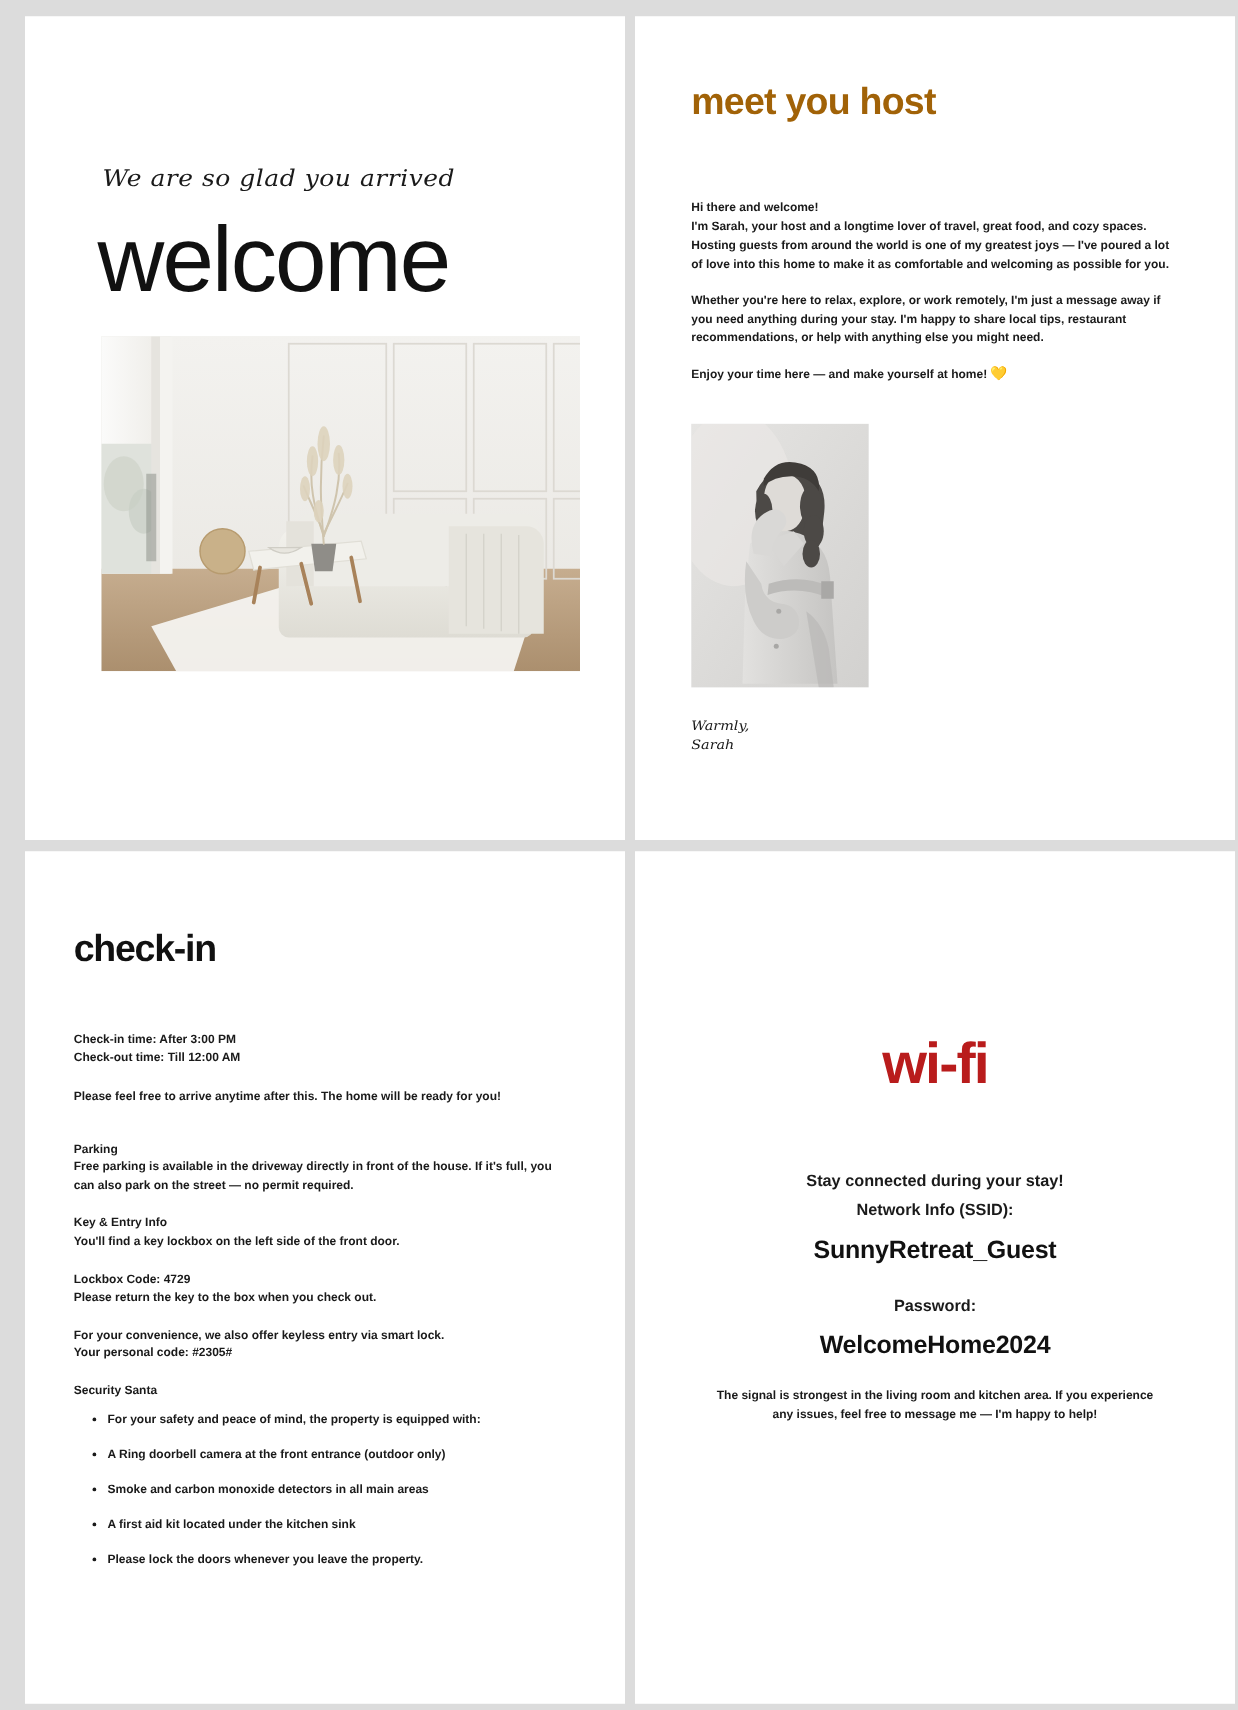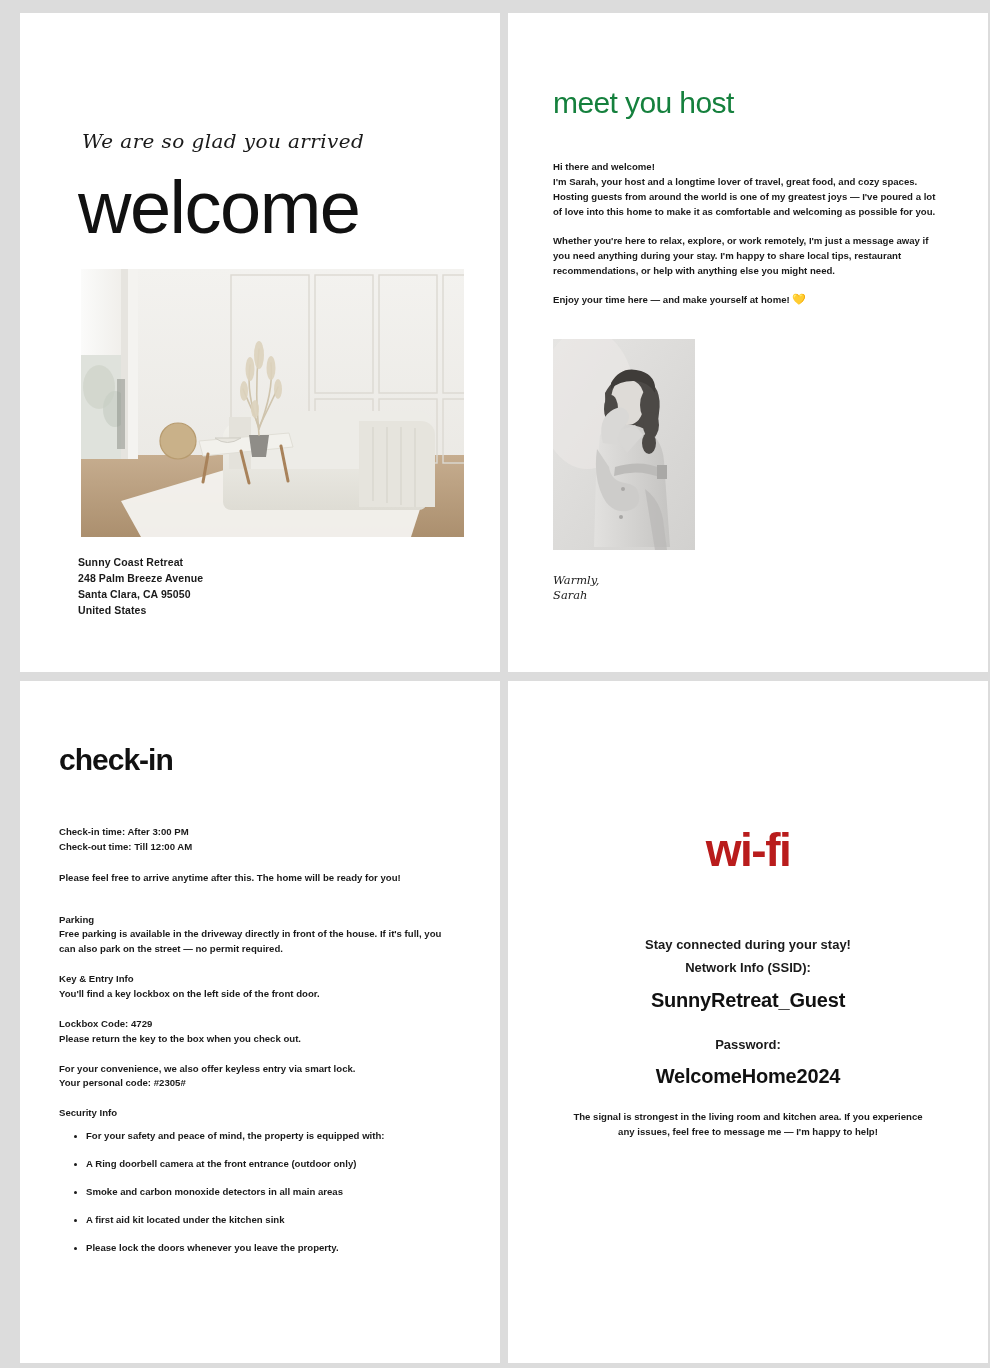--- a/index.html
+++ b/index.html
@@ -60,26 +60,26 @@
     font-weight:700;
     line-height:1.52;
     letter-spacing:.1px;
     color:#1a1a1a;
   }
   .address div{white-space:nowrap;}
 
   
   .p2{padding:0;}
   .host-title{
-    position:absolute;left:545px - 500px;top:73px;
+    position:absolute;left:545px - 500px;top:52px;
     left:45px;
     font-size:30px;
-    font-weight:400;
+    font-weight:700;
     letter-spacing:-.6px;
-    color:#15803d;
+    color:#a16207;
   }
   .host-body{
     position:absolute;left:45px;top:146px;
     width:385px;
     font-size:9.6px;
     font-weight:700;
     line-height:1.58;
     color:#1a1a1a;
   }
   .host-body p{margin:0 0 13px 0;}
@@ -264,26 +264,20 @@
           <ellipse cx="178" cy="86" rx="5" ry="14"></ellipse>
           <ellipse cx="169" cy="100" rx="4.5" ry="12"></ellipse>
           <ellipse cx="190" cy="99" rx="4.5" ry="12"></ellipse>
           <ellipse cx="163" cy="122" rx="4" ry="10"></ellipse>
           <ellipse cx="197" cy="120" rx="4" ry="10"></ellipse>
           <ellipse cx="174" cy="140" rx="4" ry="9"></ellipse>
         </g>
       </svg>
     </div>
 
-    <div class="address">
-      <div>Sunny Coast Retreat</div>
-      <div>248 Palm Breeze Avenue</div>
-      <div>Santa Clara, CA 95050</div>
-      <div>United States</div>
-    </div>
   </div>
 
   <div class="page p2">
     <div class="host-title">meet you host</div>
 
     <div class="host-body">
       <p><span style="white-space:pre-line">Hi there and welcome!
 I'm Sarah, your host and a longtime lover of travel, great food, and cozy spaces. Hosting guests from around the world is one of my greatest joys — I've poured a lot of love into this home to make it as comfortable and welcoming as possible for you.</span></p>
       <p><span>Whether you're here to relax, explore, or work remotely, I'm just a message away if you need anything during your stay. I'm happy to share local tips, restaurant recommendations, or help with anything else you might need.</span></p>
       <p><span>Enjoy your time here — and make yourself at home!</span> <span class="heart">💛</span></p>
@@ -360,21 +354,21 @@
         <div>Lockbox Code: 4729</div>
         <div>Please return the key to the box when you check out.</div>
       </div>
 
       <div class="blk">
         <div>For your convenience, we also offer keyless entry via smart lock.</div>
         <div>Your personal code: #2305#</div>
       </div>
 
       <div>
-        <div>Security Info</div>
+        <div>Security Santa</div>
         <ul>
           <li>For your safety and peace of mind, the property is equipped with:</li>
           <li>A Ring doorbell camera at the front entrance (outdoor only)</li>
           <li>Smoke and carbon monoxide detectors in all main areas</li>
           <li>A first aid kit located under the kitchen sink</li>
           <li>Please lock the doors whenever you leave the property.</li>
         </ul>
       </div>
     </div>
   </div>

